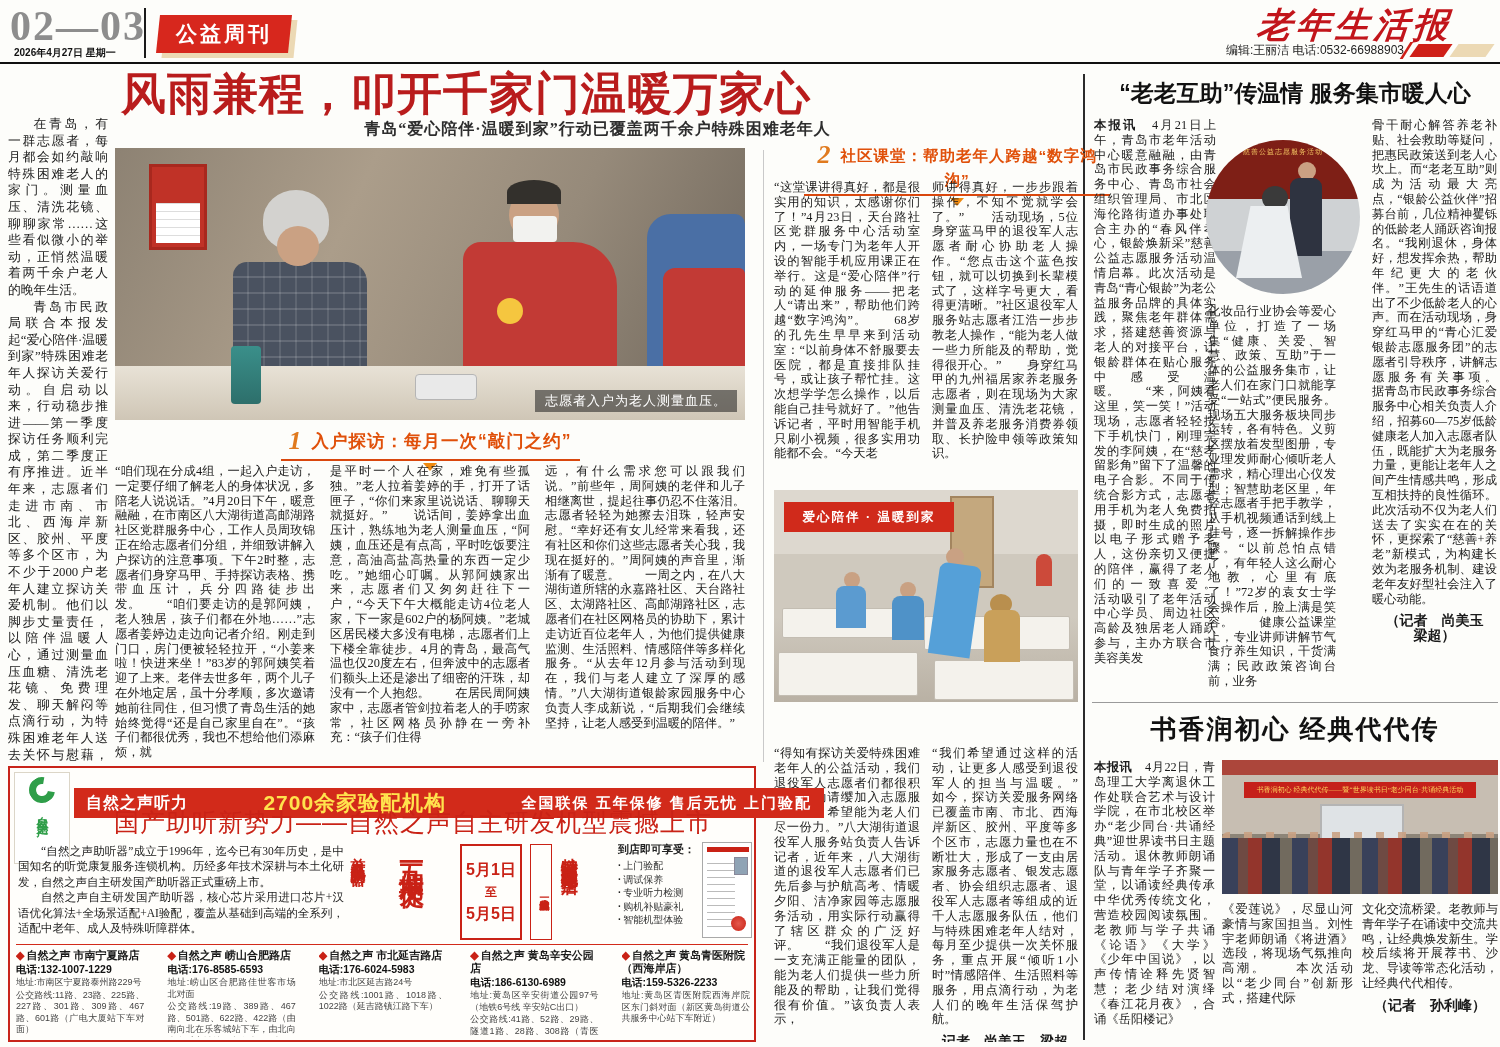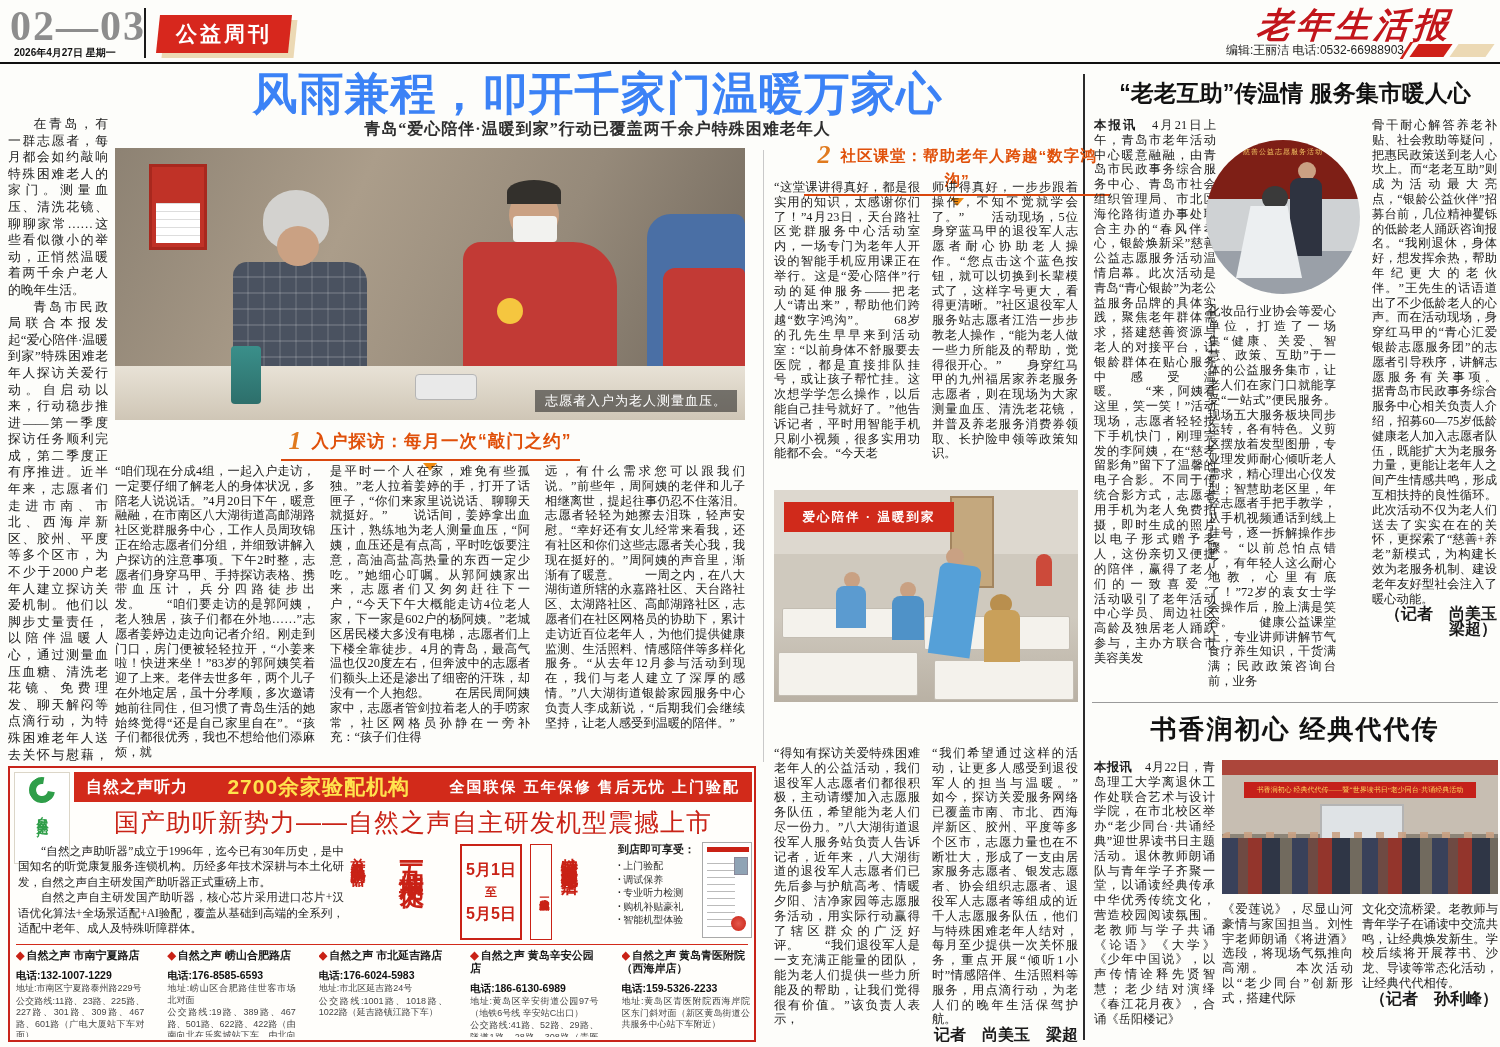--- a/index.html
+++ b/index.html
@@ -27,22 +27,22 @@
   .toprule{left:0;top:62px;width:1500px;height:2px;background:#101010;}
   .vrule-mid{left:763px;top:150px;width:1px;height:612px;background:#c9c9c9;}
   .vrule-right{left:1083px;top:74px;width:2px;height:966px;background:#2b2b2b;}
 
   
   .intro{left:8px;top:116px;width:100px;height:648px;font-size:12.8px;line-height:16.6px;
          text-align:justify;overflow:hidden;}
   .intro p{margin:0;text-indent:2em;}
 
   
-  .mainhead{left:115px;top:64px;width:965px;text-align:center;font-size:45px;font-weight:900;
-            font-family:"Liberation Sans",sans-serif;color:#3b82f6;letter-spacing:1px;}
+  .mainhead{left:121px;top:64px;width:965px;font-size:45px;font-weight:900;
+            font-family:"Liberation Sans",sans-serif;color:#b91c1c;letter-spacing:1px;}
   .mainsub{left:115px;top:119px;width:965px;text-align:center;font-size:16px;color:#2d2d2d;
            font-weight:600;letter-spacing:1px;}
 
   
   .photo-main{left:115px;top:148px;width:630px;height:272px;overflow:hidden;
               background:linear-gradient(115deg,#8d8273 0%,#ab9d8a 35%,#968a7a 65%,#6e655a 100%);}
   .photo-caption{position:absolute;right:8px;bottom:8px;background:rgba(30,30,30,.55);color:#fff;
                  font-size:13px;padding:2px 10px;letter-spacing:1px;font-family:"Liberation Sans",sans-serif;}
   .pm-calendar{position:absolute;left:34px;top:16px;width:58px;height:86px;background:#c03227;border:3px solid #a8281e;}
   .pm-calgrid{position:absolute;left:4px;bottom:4px;width:44px;height:40px;background:
@@ -97,21 +97,21 @@
 
   
   .shead{text-align:center;}
   .shead-in{display:inline-block;border-bottom:2px solid #d9470d;padding:0 8px 3px;}
   .snum{font-family:"Liberation Serif",serif;font-style:italic;font-weight:900;font-size:26px;
         color:#e07a1e;margin-right:10px;vertical-align:-2px;}
   .stitle{font-family:"Liberation Sans",sans-serif;font-weight:900;font-size:17.5px;color:#e0500a;letter-spacing:1px;}
   .stri{width:0;height:0;border-left:7px solid transparent;border-right:7px solid transparent;
         border-top:8px solid #ef8a10;margin:2px auto 0;}
   .col{font-size:12.3px;line-height:14.8px;text-align:justify;overflow:hidden;}
-  .byline{text-align:right;font-weight:bold;margin-top:1px;font-size:16px;}
+  .byline{text-align:center;font-weight:bold;margin-top:8px;font-size:14px;}
 
   .s1head{left:115px;top:426px;width:630px;}
   .s1c1{left:115px;top:464px;width:200px;height:298px;}
   .s1c2{left:330px;top:464px;width:200px;height:298px;}
   .s1c3{left:545px;top:464px;width:200px;height:298px;}
 
   .s2head{left:804px;top:140px;width:306px;}
   .s2c1{left:774px;top:180px;width:146px;height:302px;}
   .s2c2{left:932px;top:180px;width:146px;height:302px;}
 
@@ -134,21 +134,21 @@
   .r2c3{left:1362px;top:902px;width:136px;height:140px;}
 
   
   .ad{left:8px;top:766px;width:748px;height:276px;border:2px solid #c8241a;background:#fffefb;}
   .ad-logo{position:absolute;left:4px;top:4px;width:56px;height:92px;background:#fff;border:1px solid #dcd6c8;
            display:flex;flex-direction:column;align-items:center;padding-top:4px;}
   .logo-c{width:26px;height:26px;border:7px solid #2f9e49;border-radius:50%;border-right-color:transparent;
           transform:rotate(-35deg);}
   .logo-text{writing-mode:vertical-rl;font-size:12px;font-weight:bold;color:#2f9e49;letter-spacing:3px;margin-top:3px;
              font-family:"Liberation Sans",sans-serif;}
-  .ad-bar{position:absolute;left:64px;top:4px;width:678px;height:30px;background:#d22a1a;color:#fff;
+  .ad-bar{position:absolute;left:64px;top:20px;width:750px;height:30px;background:#d22a1a;color:#fff;
           display:flex;align-items:center;justify-content:space-between;padding:0 12px;
           font-family:"Liberation Sans",sans-serif;text-align:center;}
   .bar-brand{font-size:16px;font-weight:bold;letter-spacing:1px;}
   .bar-big{font-size:21px;font-weight:900;color:#ffe34d;letter-spacing:1px;}
   .bar-rest{font-size:15px;font-weight:bold;letter-spacing:2px;}
   .ad-head{position:absolute;left:64px;top:38px;width:678px;text-align:center;font-size:25px;font-weight:400;
            color:#c92216;font-family:"Liberation Sans",sans-serif;letter-spacing:1px;}
   .ad-p{position:absolute;left:8px;top:76px;width:326px;height:98px;font-size:11.5px;line-height:15.4px;
         text-align:justify;overflow:hidden;}
   .ad-p p{margin:0;text-indent:2em;}
@@ -176,21 +176,21 @@
       repeating-linear-gradient(0deg,#bbb 0 1px,transparent 1px 7px);}
   .cert-photo{position:absolute;right:3px;top:14px;width:14px;height:18px;background:#8fa3b5;border:1px solid #889;}
   .cert-seal{position:absolute;right:5px;bottom:6px;width:15px;height:15px;border-radius:50%;
              background:radial-gradient(#e4594d,#c92216);}
   .ad-rule{position:absolute;left:6px;top:176px;width:732px;height:1px;background:#d22a1a;}
   .ad-stores{position:absolute;left:6px;top:181px;width:734px;height:88px;display:grid;
              grid-template-columns:repeat(5,1fr);column-gap:8px;font-family:"Liberation Sans",sans-serif;gap:23px;}
   .store{overflow:hidden;}
   .store .sname{font-size:11px;font-weight:900;color:#1a1a1a;line-height:13px;}
   .store .sname .dia::before{content:"◆";color:#c92216;margin-right:2px;}
-  .store .sphone{font-size:10.5px;font-weight:bold;color:#111;line-height:13px;margin-top:7px;}
+  .store .sphone{font-size:10.5px;font-weight:bold;color:#111;line-height:13px;margin-top:1px;}
   .store .saddr,.store .sbus{font-size:9px;color:#444;line-height:11.5px;margin-top:1px;text-align:justify;}
 </style>
 </head>
 <body>
 
 <div id="page">
 
   <div class="abs pagenum">02—03</div>
   <div class="abs hdate">2026年4月27日  星期一</div>
   <div class="abs hdivider"></div>

